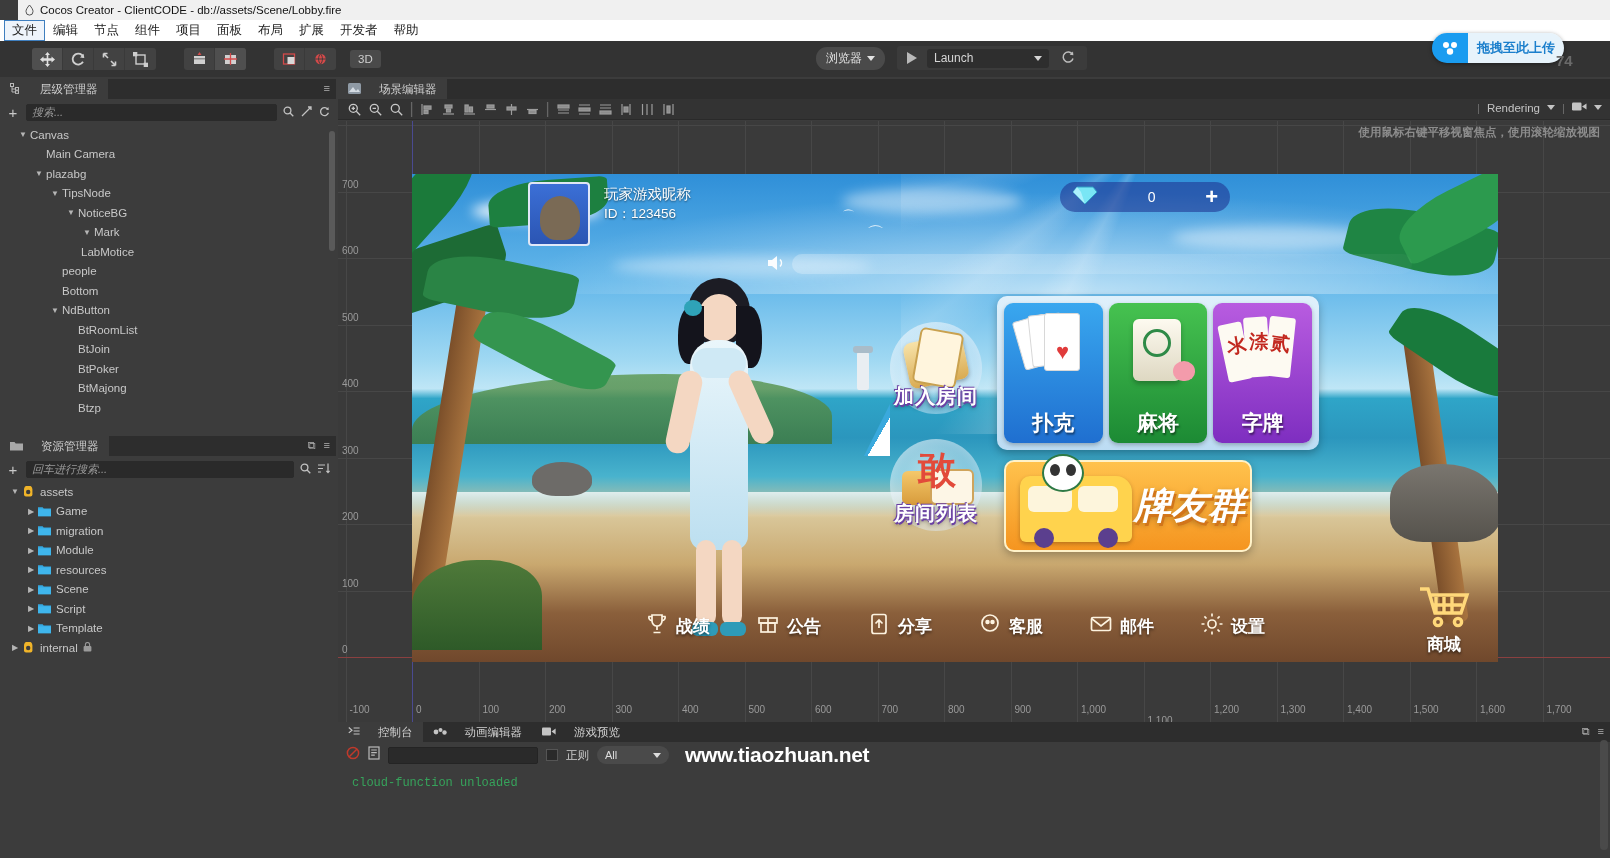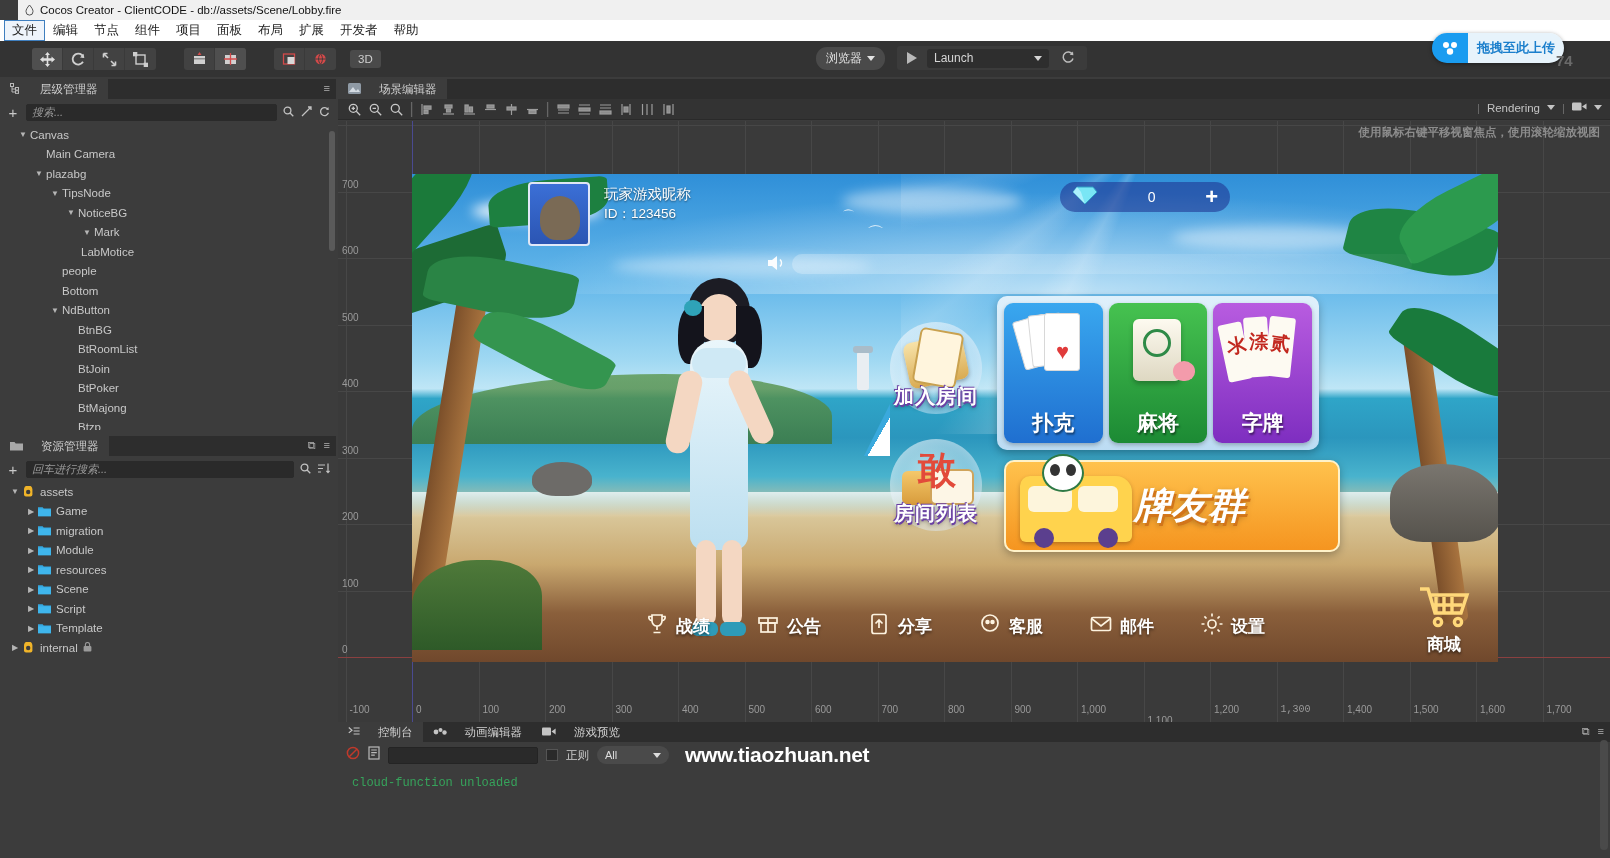--- a/index.html
+++ b/index.html
@@ -239,21 +239,21 @@
   }
   .gcard .glbl {
     position:absolute; bottom:6px; width:100%; text-align:center; color:#fff;
     font-size:21px; font-weight:bold; text-shadow:1px 2px 2px rgba(0,0,0,.5);
   }
   .gcard.c1 { background:linear-gradient(#39a7ef,#1f6fd0); }
   .gcard.c2 { background:linear-gradient(#46c250,#1c8a34); }
   .gcard.c3 { background:linear-gradient(#b85ce0,#7e2ec0); }
 
   .widebtn {
-    position:absolute; left:592px; top:286px; width:336px; height:92px;
+    position:absolute; left:592px; top:286px; width:248px; height:92px;
     background:linear-gradient(#ffc24d,#f59520); border-radius:10px;
     box-shadow:0 3px 8px rgba(0,0,0,.28); border:2px solid #fff2c8;
     display:flex; align-items:center;
   }
   .widebtn .wlbl {
     color:#fff; font-size:37px; font-weight:bold; margin-left:128px;
     text-shadow:2px 3px 0 #d2751a, 0 3px 6px rgba(0,0,0,.35); font-style:italic;
   }
   .bus {
     position:absolute; left:14px; top:14px; width:112px; height:66px;
@@ -503,24 +503,20 @@
           <span class="arrow none"></span>
           <span>people</span>
         </div>
         <div class="trow" style="padding-left: 50px;">
           <span class="arrow none"></span>
           <span>Bottom</span>
         </div>
         <div class="trow" style="padding-left: 50px;">
           <span class="arrow">▼</span>
           <span>NdButton</span>
-        </div>
-        <div class="trow" style="padding-left: 66px;">
-          <span class="arrow none"></span>
-          <span>BtnBG</span>
         </div>
         <div class="trow" style="padding-left: 66px;">
           <span class="arrow none"></span>
           <span>BtRoomList</span>
         </div>
         <div class="trow" style="padding-left: 66px;">
           <span class="arrow none"></span>
           <span>BtJoin</span>
         </div>
         <div class="trow" style="padding-left: 66px;">
@@ -816,21 +812,21 @@
         <div class="ruler-lbl" style="left: 277.5px; top: 583px;">300</div>
         <div class="ruler-lbl" style="left: 344px; top: 583px;">400</div>
         <div class="ruler-lbl" style="left: 410.5px; top: 583px;">500</div>
         <div class="ruler-lbl" style="left: 477px; top: 583px;">600</div>
         <div class="ruler-lbl" style="left: 543.5px; top: 583px;">700</div>
         <div class="ruler-lbl" style="left: 610px; top: 583px;">800</div>
         <div class="ruler-lbl" style="left: 676.5px; top: 583px;">900</div>
         <div class="ruler-lbl" style="left: 743px; top: 583px;">1,000</div>
         <div class="ruler-lbl" style="left: 809.5px; top: 594px;">1,100</div>
         <div class="ruler-lbl" style="left: 876px; top: 583px;">1,200</div>
-        <div class="ruler-lbl" style="left: 942.5px; top: 583px; font-family: Liberation Mono, monospace;">1,300</div>
+        <div class="ruler-lbl" style="left: 942.5px; top: 583px;">1,300</div>
         <div class="ruler-lbl" style="left: 1009px; top: 583px;">1,400</div>
         <div class="ruler-lbl" style="left: 1075.5px; top: 583px;">1,500</div>
         <div class="ruler-lbl" style="left: 1142px; top: 583px;">1,600</div>
         <div class="ruler-lbl" style="left: 1208.5px; top: 583px;">1,700</div>
         <div class="ruler-lbl" style="left: 4px; top: -9px;">800</div>
         <div class="ruler-lbl" style="left: 4px; top: 57.5px;">700</div>
         <div class="ruler-lbl" style="left: 4px; top: 124px;">600</div>
         <div class="ruler-lbl" style="left: 4px; top: 190.5px;">500</div>
         <div class="ruler-lbl" style="left: 4px; top: 257px;">400</div>
         <div class="ruler-lbl" style="left: 4px; top: 323.5px;">300</div>

